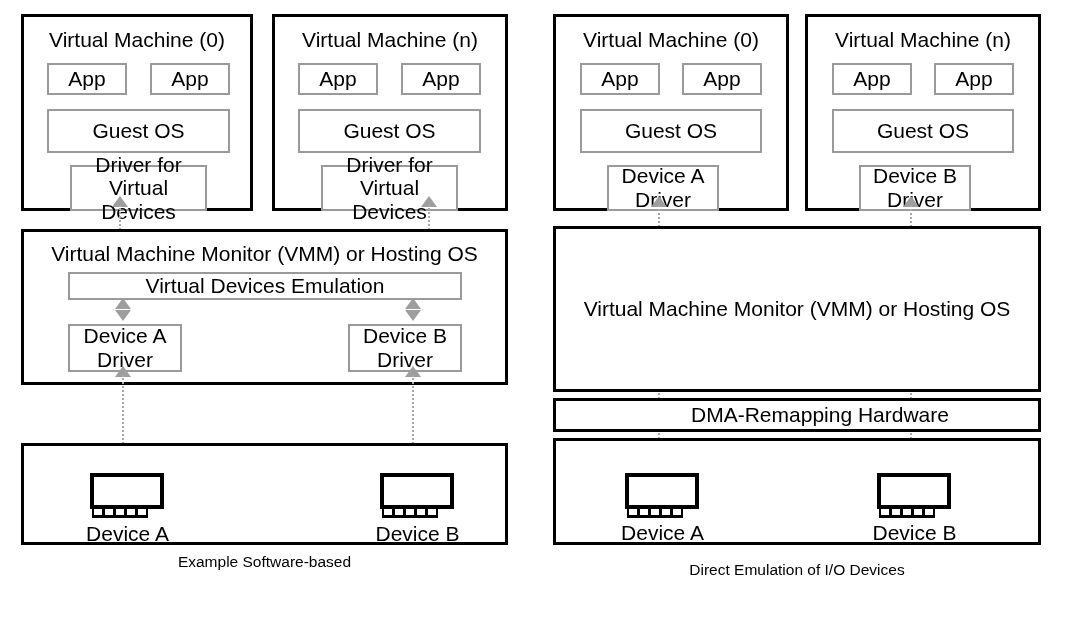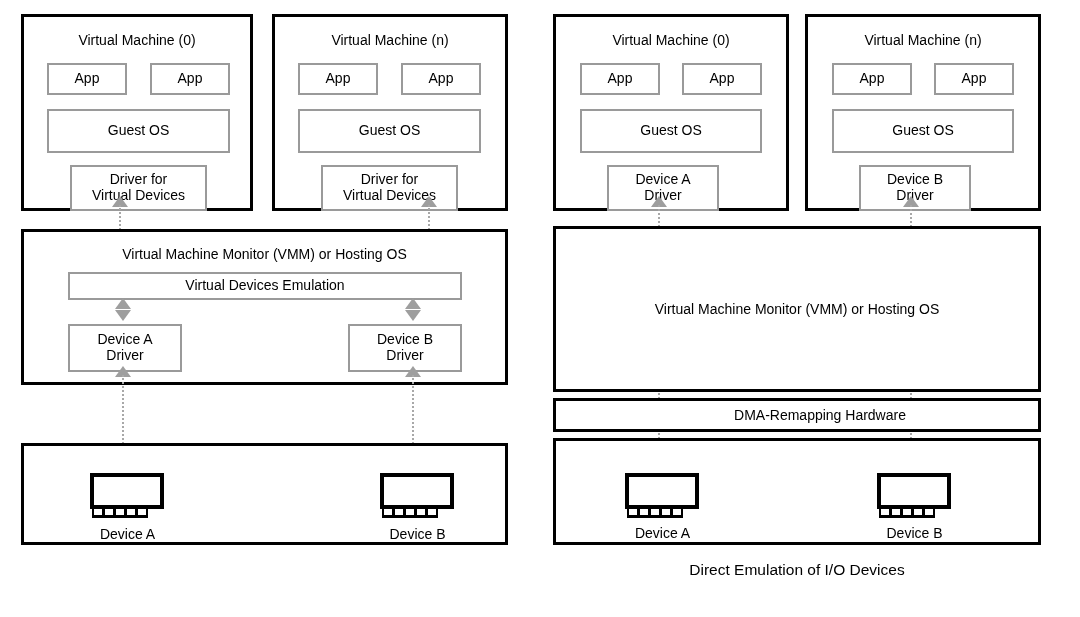--- a/index.html
+++ b/index.html
@@ -36,21 +36,21 @@
     line-height:1.12;
   }
   .label-plain{
     display:flex;
     align-items:center;
     justify-content:center;
     text-align:center;
     line-height:1.15;
   }
 
-  .t16{font-size:14px;}
+  .t16{font-size:21px;}
 
   
   .conn{position:absolute;}
   .conn .stem{
     position:absolute;
     left:50%;
     transform:translateX(-50%);
     width:0;
     border-left:2px dotted #a8a8a8;
   }
@@ -211,20 +211,21 @@
           <i></i>
           <i></i>
           <i></i>
           <i></i>
         </div>
     </div>
     <div class="abs label-plain t16" style="left:330px;top:78px;width:127px;height:20px;">Device B</div>
   </div>
 
   <div class="caption" style="left:21px;top:552px;width:487px;">
+    <div>Example Software-based</div>
   </div>
 
   <div class="abs outer" style="left:553px;top:14px;width:236px;height:197px;">
     <div class="abs label-plain t16" style="left:0;top:10px;width:230px;height:26px;">Virtual Machine (0)</div>
 
     <div class="abs inner t16" style="left:24px;top:46px;width:80px;height:32px;">App</div>
     <div class="abs inner t16" style="left:126px;top:46px;width:80px;height:32px;">App</div>
 
     <div class="abs inner t16" style="left:24px;top:92px;width:182px;height:44px;">Guest OS</div>
 

